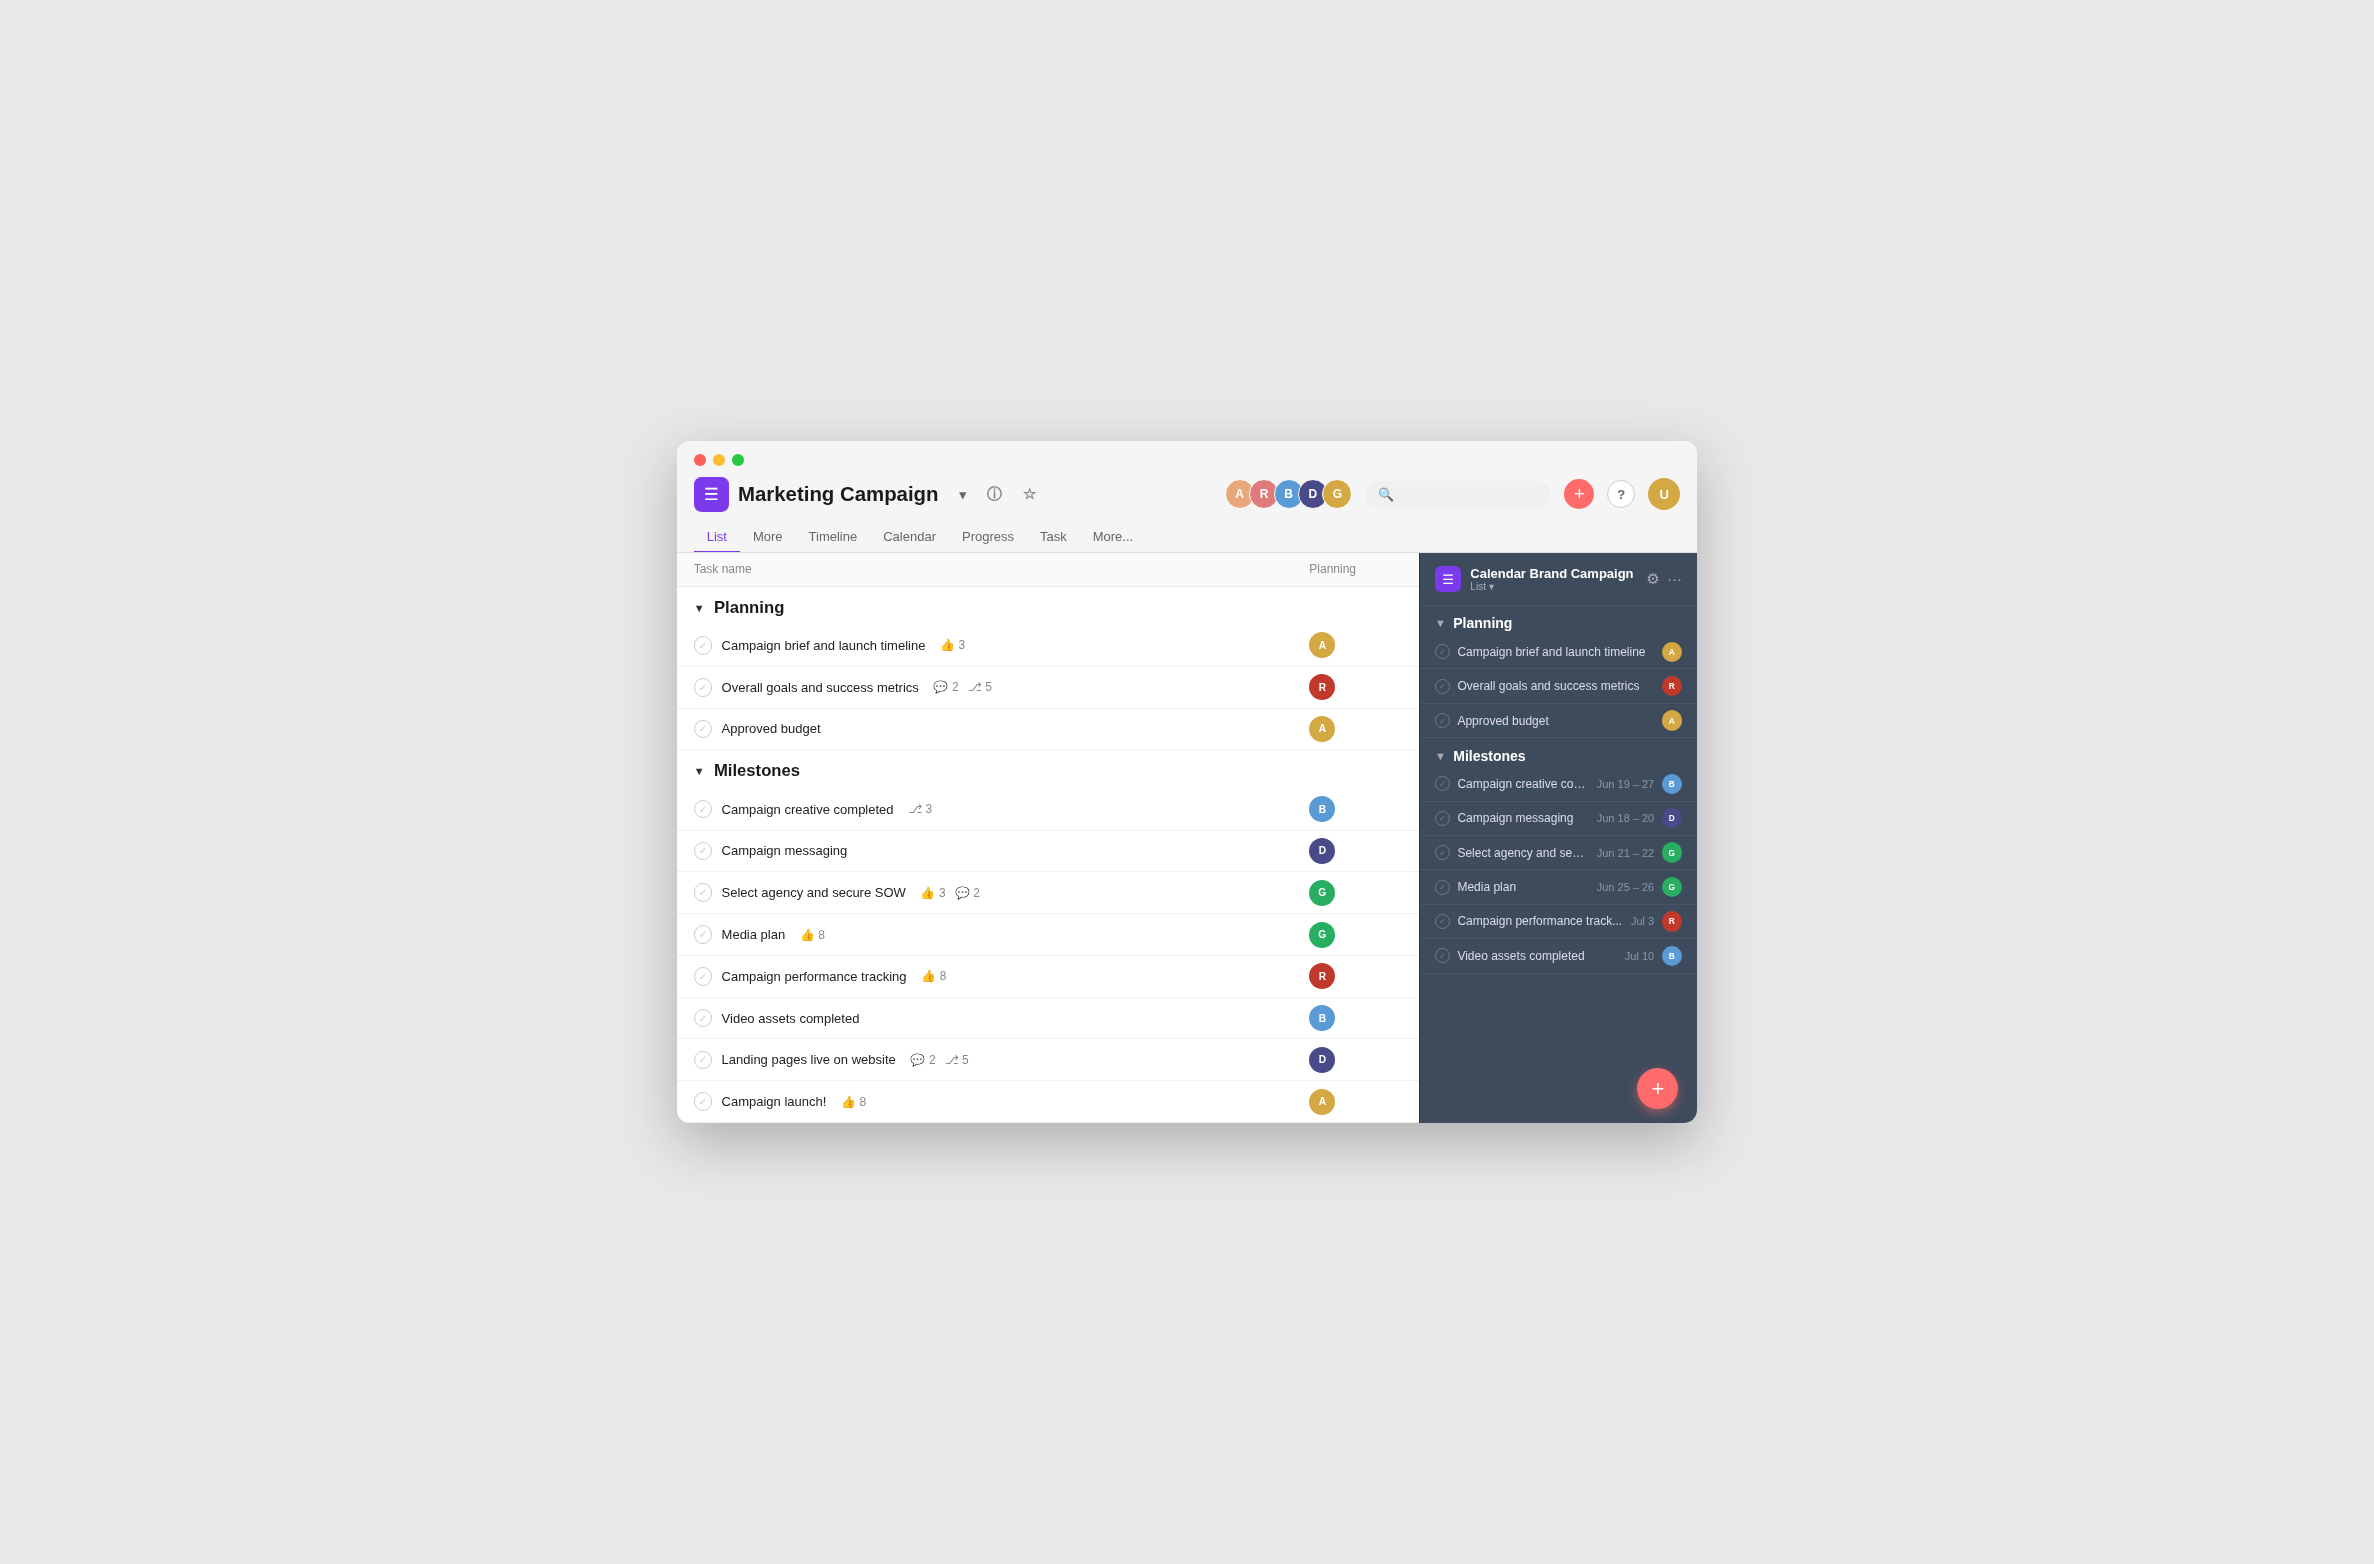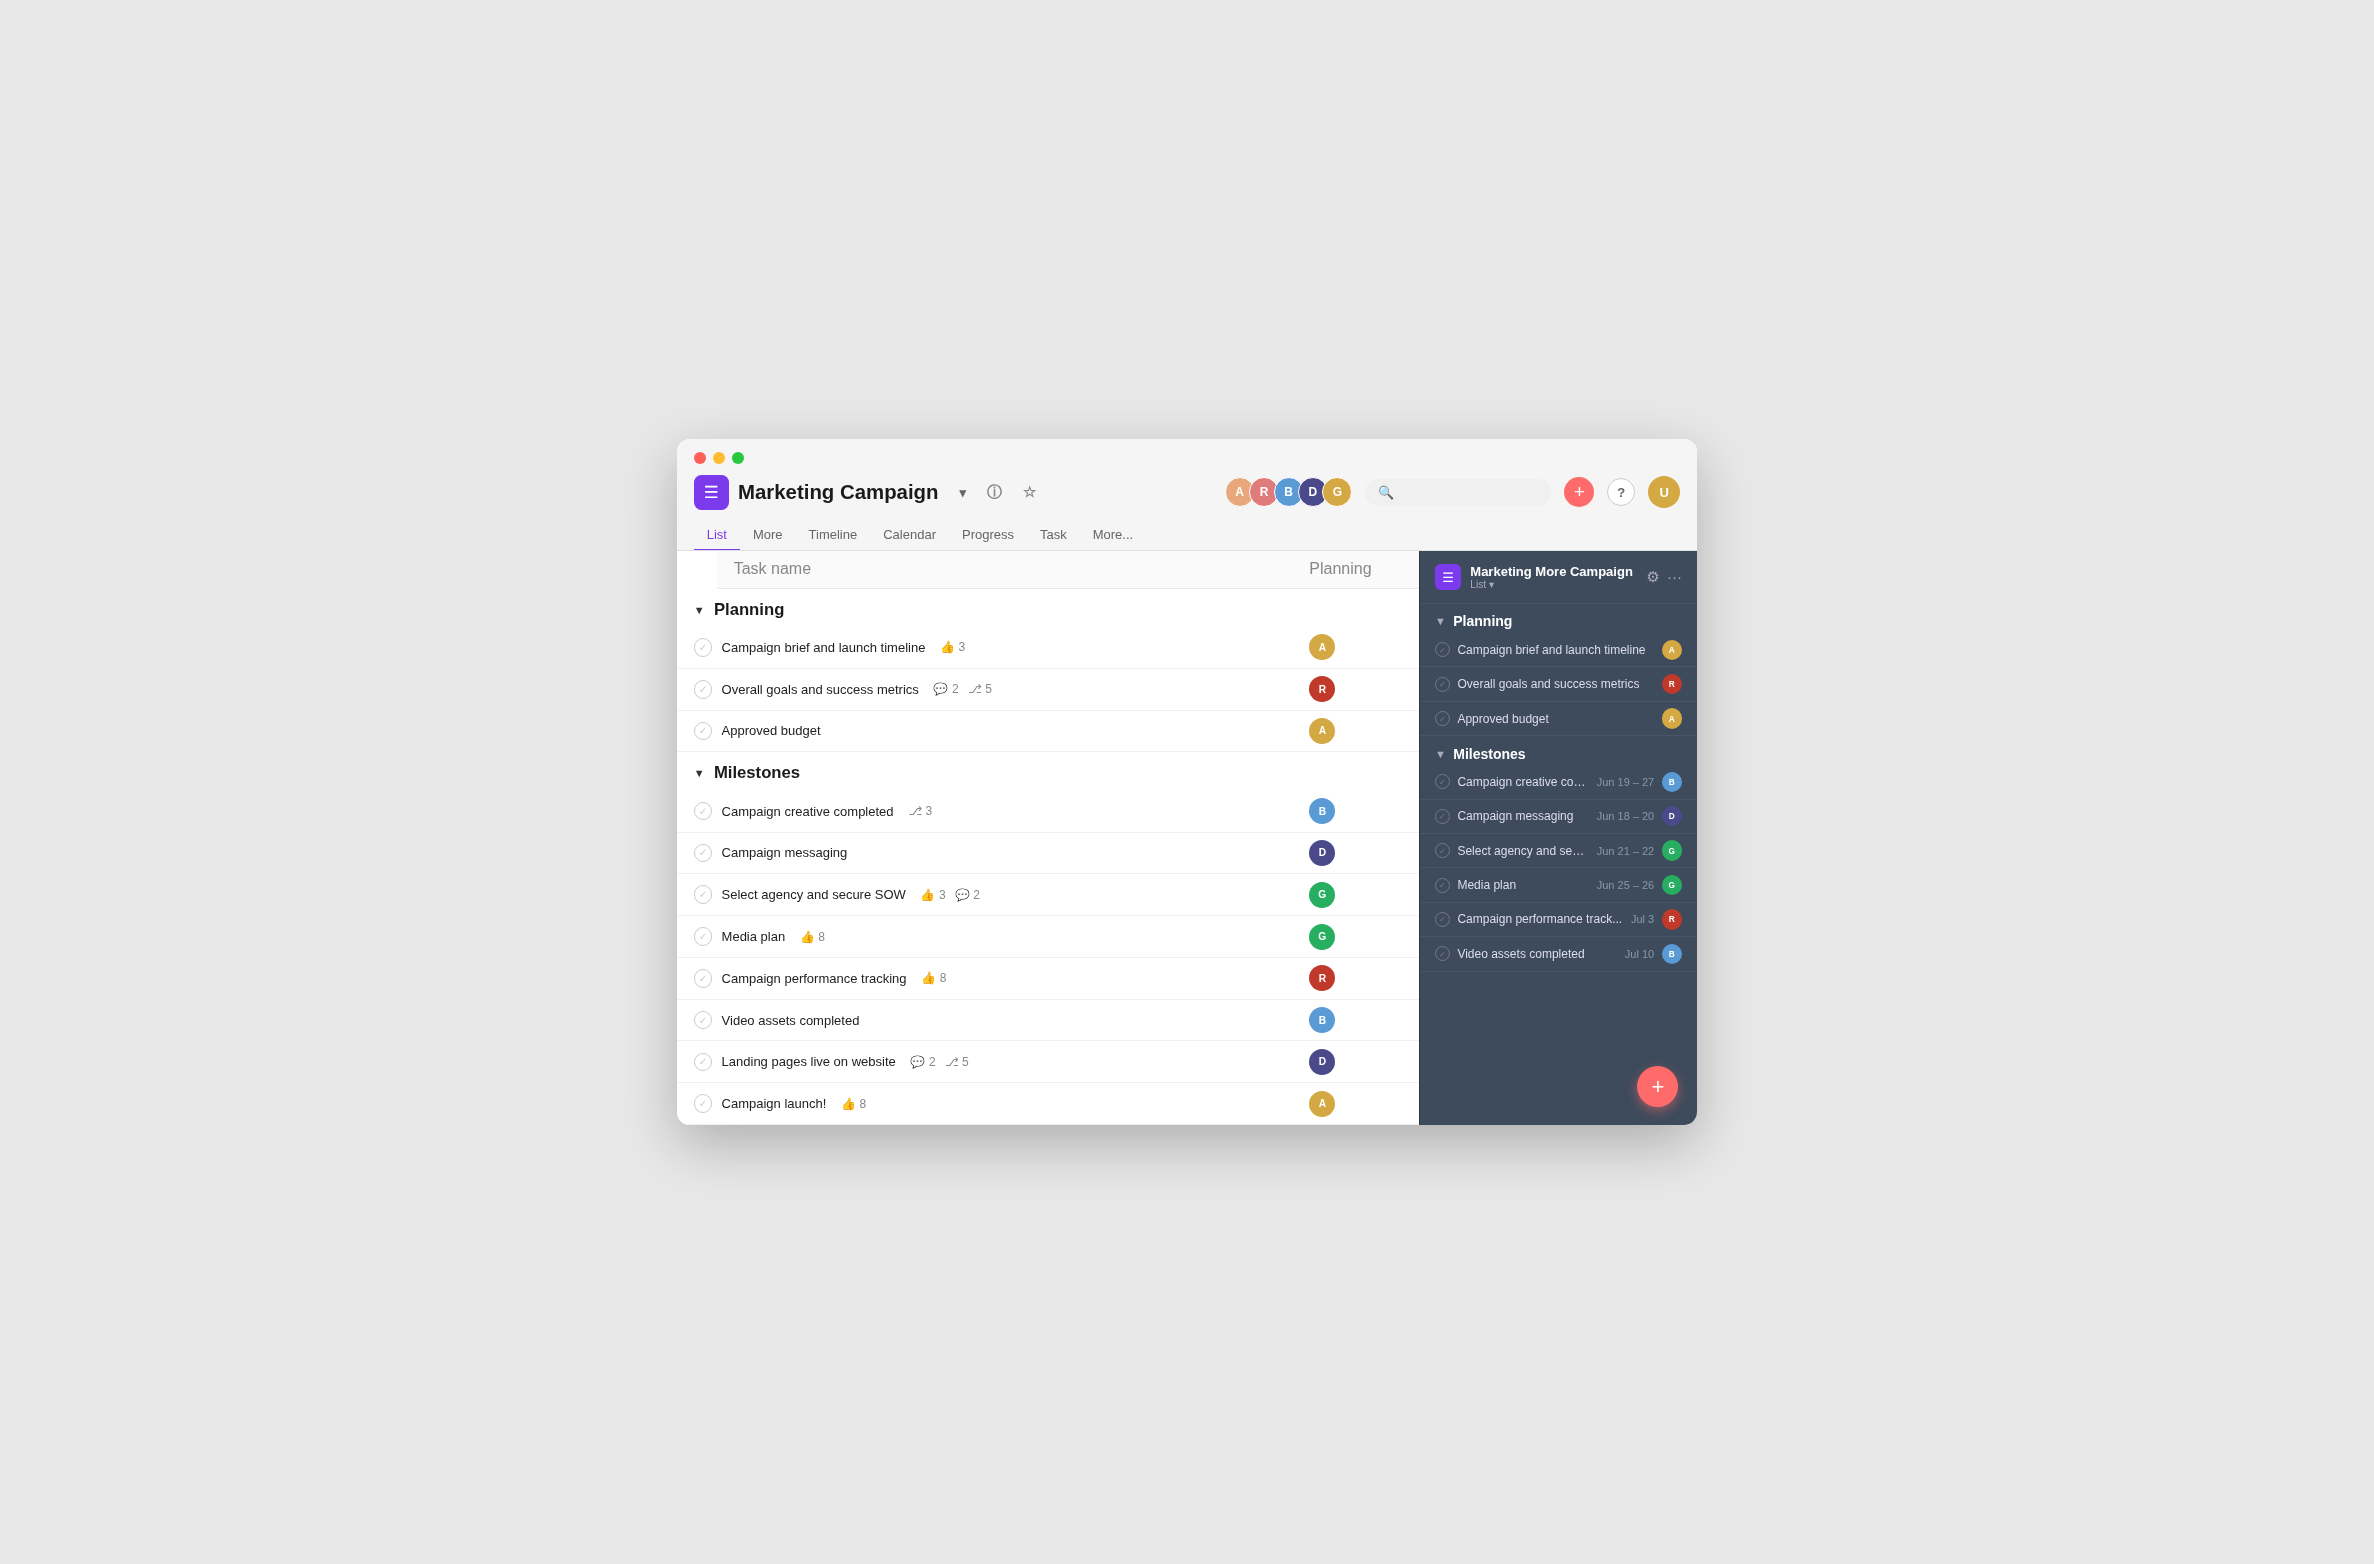--- a/index.html
+++ b/index.html
@@ -200,24 +200,23 @@
       flex: 1;
       overflow: hidden;
     }
 
     .table-header {
       display: grid;
       grid-template-columns: 1fr 111px 130px 130px;
       padding: 9.3px 16.7px;
       background: #fafafa;
       border-bottom: 0.9px solid #e8e8e8;
-      font-size: 16px;
+      font-size: 12px;
       color: #888;
       font-weight: 500;
-      margin-left: 40px;
     }
 
     .section-row {
       display: flex;
       align-items: center;
       gap: 9.3px;
       padding: 11px 16.7px 7.4px;
       background: white;
     }
 
@@ -704,21 +703,21 @@
         <div class="status-cell">
           <span class="status-badge status-not-started">Not started</span>
         </div>
       </div>
     </div>
 
     <div class="side-panel">
       <div class="side-panel-header">
         <div class="side-panel-icon">☰</div>
         <div style="flex:1;">
-          <div class="side-panel-title">Marketing More Campaign</div>
+          <div class="side-panel-title">Calendar Brand Campaign</div>
           <div class="side-panel-subtitle">
             <span>List</span>
             <span>▾</span>
           </div>
         </div>
         <div class="side-panel-actions">
           <span style="cursor:pointer;">⚙</span>
           <span style="cursor:pointer;">···</span>
         </div>
       </div>

